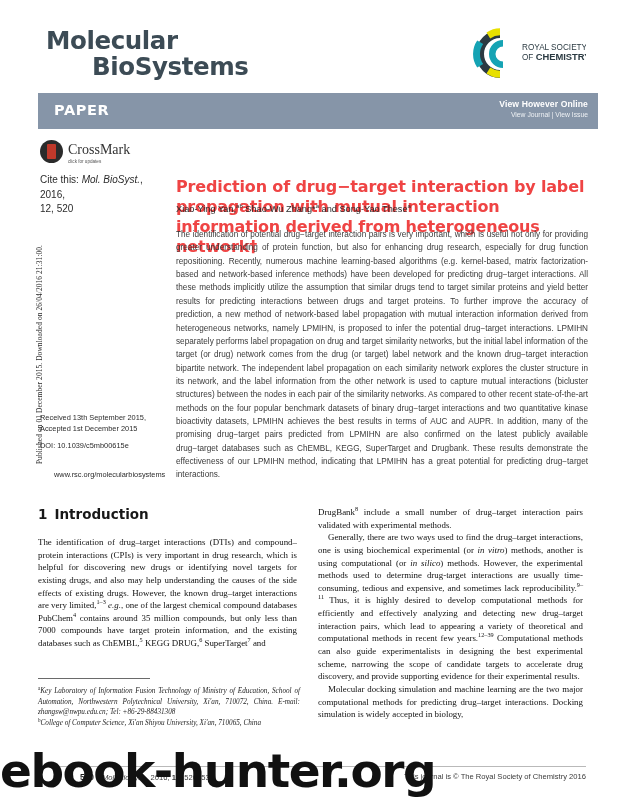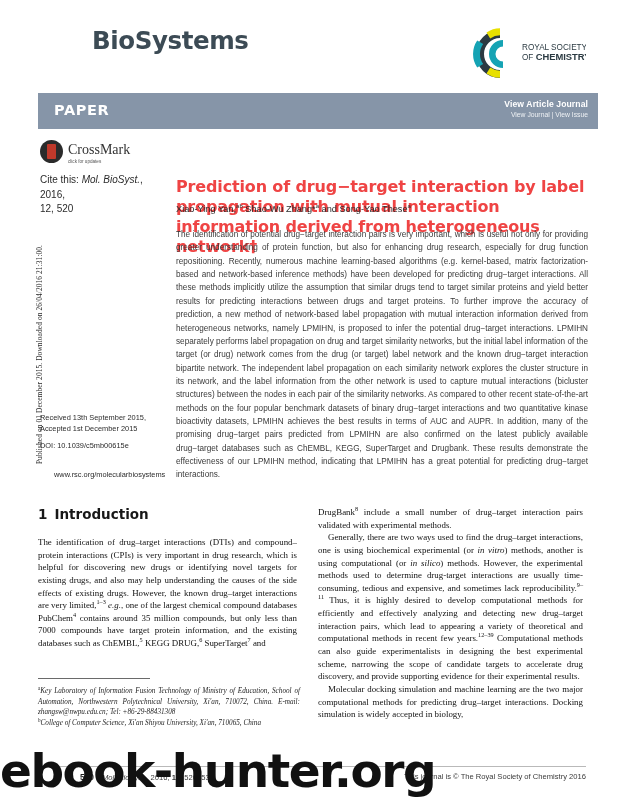--- a/index.html
+++ b/index.html
@@ -334,20 +334,21 @@
 </style>
 </head>
 <body>
 
 <div class="page">
 
   <div class="margin-note">Published on 01 December 2015. Downloaded on 26/04/2016 21:31:00.</div>
 
   <div class="masthead">
     <div class="journal-title">
+      <span>Molecular</span>
       <span class="ln2">BioSystems</span>
     </div>
     <div class="rsc-logo">
       <svg width="120" height="62" viewBox="0 0 120 62" xmlns="http://www.w3.org/2000/svg">
         <g transform="translate(4,2)">
           <path d="M28 2 A26 26 0 1 0 28 54 A26 26 0 0 1 28 2 Z" fill="#ffffff"></path>
           <path d="M30 4 A24 24 0 0 0 30 52 L30 44 A16 16 0 0 1 30 12 Z" fill="#2b3a42"></path>
           <path d="M16.5 6.5 A24 24 0 0 1 30 2.2 L30 9.2 A17 17 0 0 0 20.2 12.4 Z" fill="#e8e000"></path>
           <path d="M20.2 41.6 A17 17 0 0 0 30 44.8 L30 51.8 A24 24 0 0 1 16.5 47.5 Z" fill="#e8e000"></path>
           <path d="M7.2 14.5 A24 24 0 0 0 7.2 41.5 L13.2 38 A17 17 0 0 1 13.2 18 Z" fill="#15a3b4"></path>
@@ -355,21 +356,21 @@
         </g>
         <text x="56" y="26" font-family="Liberation Sans, sans-serif" font-size="8.2" fill="#2b3a42">ROYAL SOCIETY</text>
         <text x="56" y="35.5" font-family="Liberation Sans, sans-serif" font-size="8.2" fill="#2b3a42">OF <tspan font-weight="bold" font-size="9.4">CHEMISTRY</tspan></text>
       </svg>
     </div>
   </div>
 
   <div class="paper-bar">
     <div class="paper-label">PAPER</div>
     <div class="view-online">
-      <span class="vo-main">View Article Journal</span>
+      <span class="vo-main">View However Online</span>
       <span class="vo-sub">
         <span>View Journal</span>
         <span>|</span>
         <span>View Issue</span>
       </span>
     </div>
   </div>
 
   <div class="crossmark">
     <div class="cm-badge"></div>

